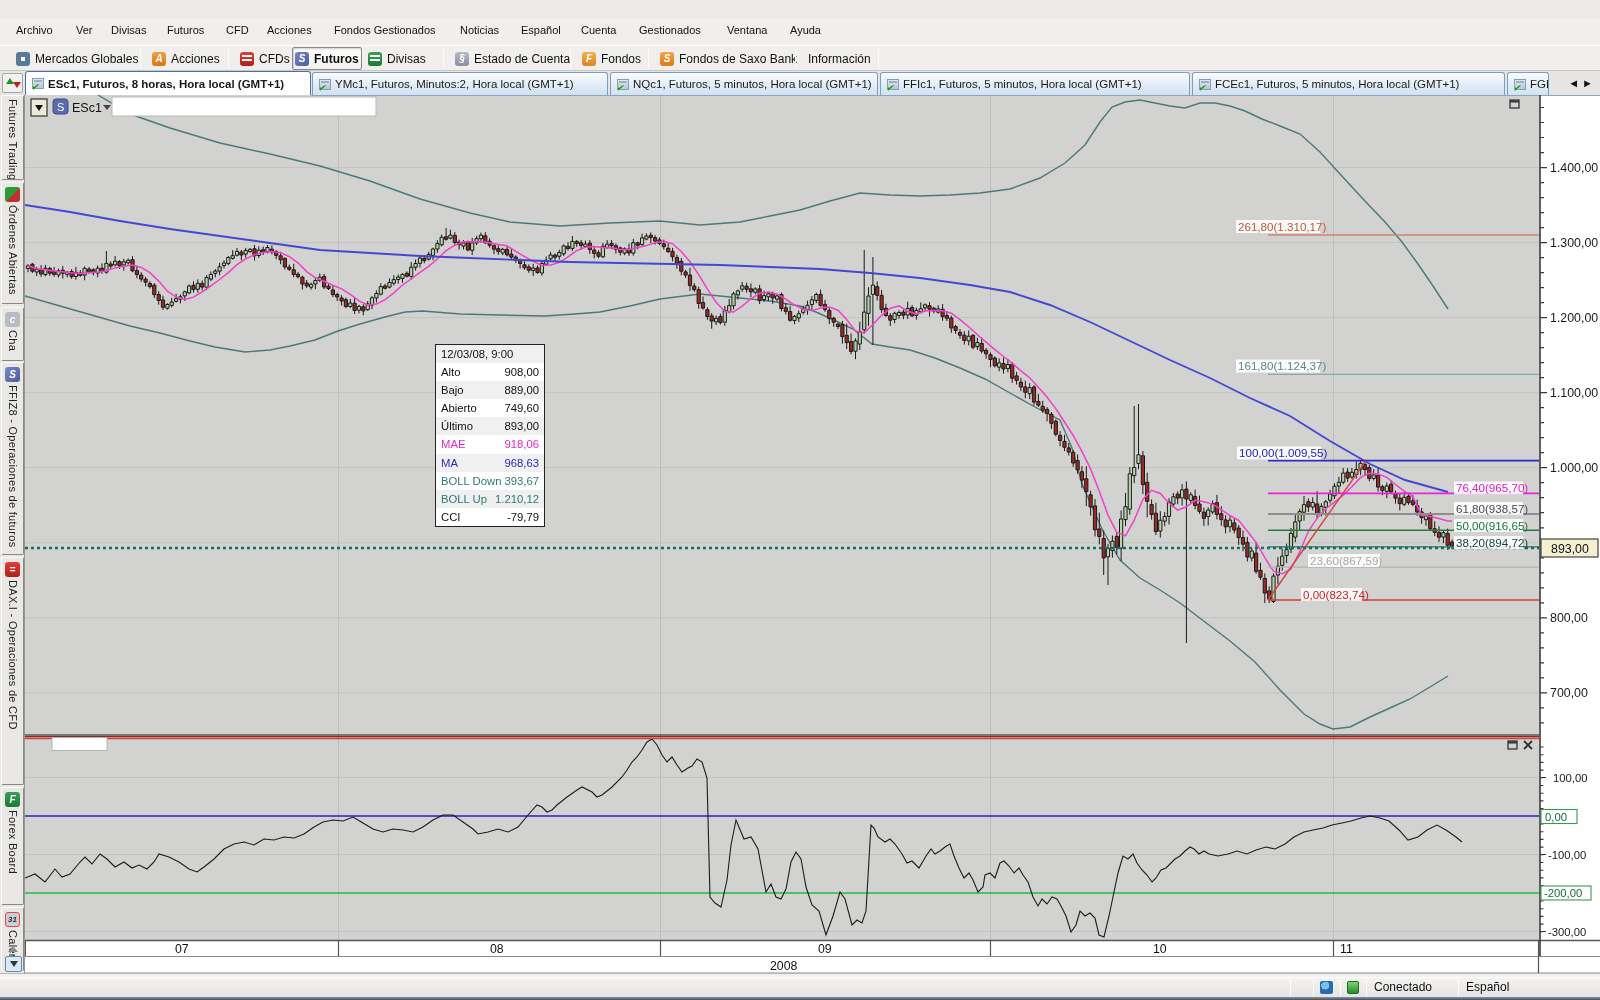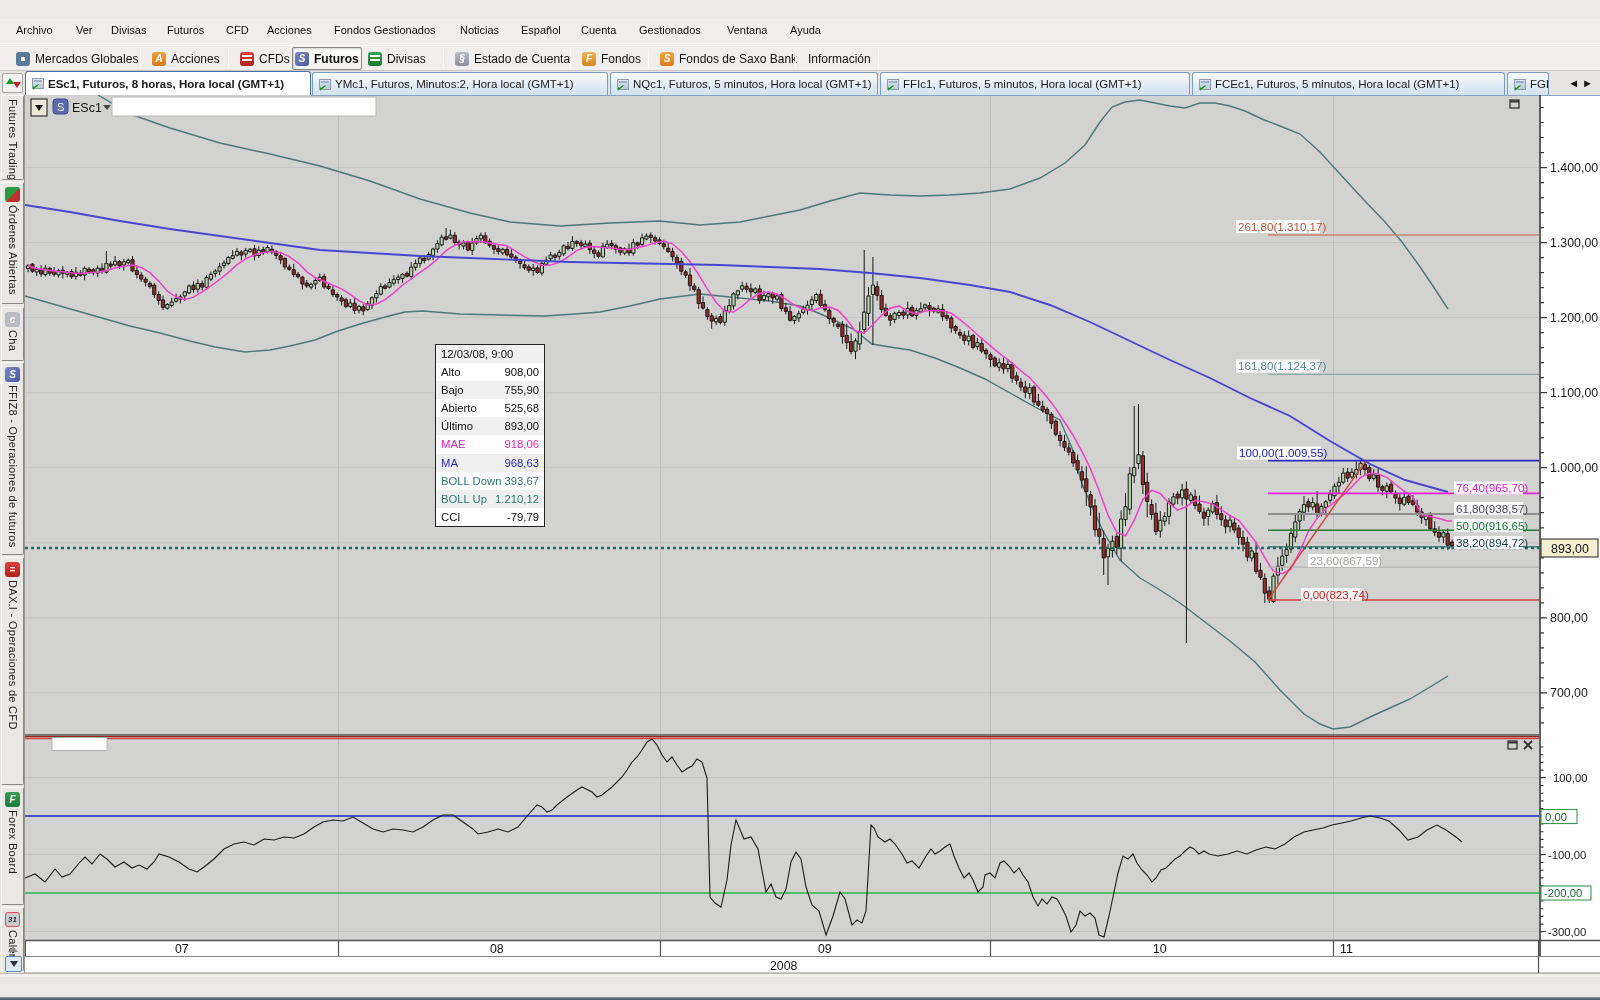--- a/index.html
+++ b/index.html
@@ -281,23 +281,34 @@
       </div>
     </div>
 
 <div style="position:absolute;left:8px;top:946px;width:0;height:0;border-left:5px solid transparent;border-right:5px solid transparent;border-bottom:6px solid #8a8a88;z-index:6"></div>
 <div style="position:absolute;left:5px;top:956px;width:17px;height:16px;background:#dce8f4;border:1px solid #5a8ac0;border-radius:2px;z-index:6">
  <div style="width:0;height:0;border-left:4px solid transparent;border-right:4px solid transparent;border-top:6px solid #333;margin:4px auto"></div>
 </div>
 <div id="tooltip">
       <div class="row alt" style="color:#111">12/03/08, 9:00</div>
       <div class="row" style="color:#111">Alto<span class="v">908,00</span></div>
-      <div class="row alt" style="color:#111">Bajo<span class="v">755,90</span></div>
-      <div class="row" style="color:#111">Abierto<span class="v">525,68</span></div>
+      <div class="row alt" style="color:#111">Bajo<span class="v">889,00</span></div>
+      <div class="row" style="color:#111">Abierto<span class="v">749,60</span></div>
       <div class="row alt" style="color:#111">Último<span class="v">893,00</span></div>
       <div class="row" style="color:#e228c8">MAE<span class="v">918,06</span></div>
       <div class="row alt" style="color:#2a2ac8">MA<span class="v">968,63</span></div>
       <div class="row" style="color:#2e7a74">BOLL Down<span class="v">393,67</span></div>
       <div class="row alt" style="color:#2e7a74">BOLL Up<span class="v">1.210,12</span></div>
       <div class="row" style="color:#111">CCI<span class="v">-79,79</span></div>
     </div>
+<div id="statusbar">
+<div class="sep" style="left:1290px"></div>
+<div class="sep" style="left:1313px"></div>
+<div class="cell" style="left:1320px;top:3px;width:13px;height:13px;background:radial-gradient(circle at 40% 35%,#7ac0e8 0 4px,#2a6ab0 4px 7px);border-radius:2px"></div>
+<div class="sep" style="left:1340px"></div>
+<div class="cell" style="left:1347px;top:3px;width:12px;height:13px;background:linear-gradient(180deg,#7ad47a,#2a8a2a);border-radius:2px;border:1px solid #1a6a1a"></div>
+<div class="sep" style="left:1366px"></div>
+<div class="cell" style="left:1374px">Conectado</div>
+<div class="sep" style="left:1458px"></div>
+<div class="cell" style="left:1466px">Español</div>
+</div>
 <div id="gapstrip"></div>
 <div id="botedge"></div>
 </div>
 </body></html>

